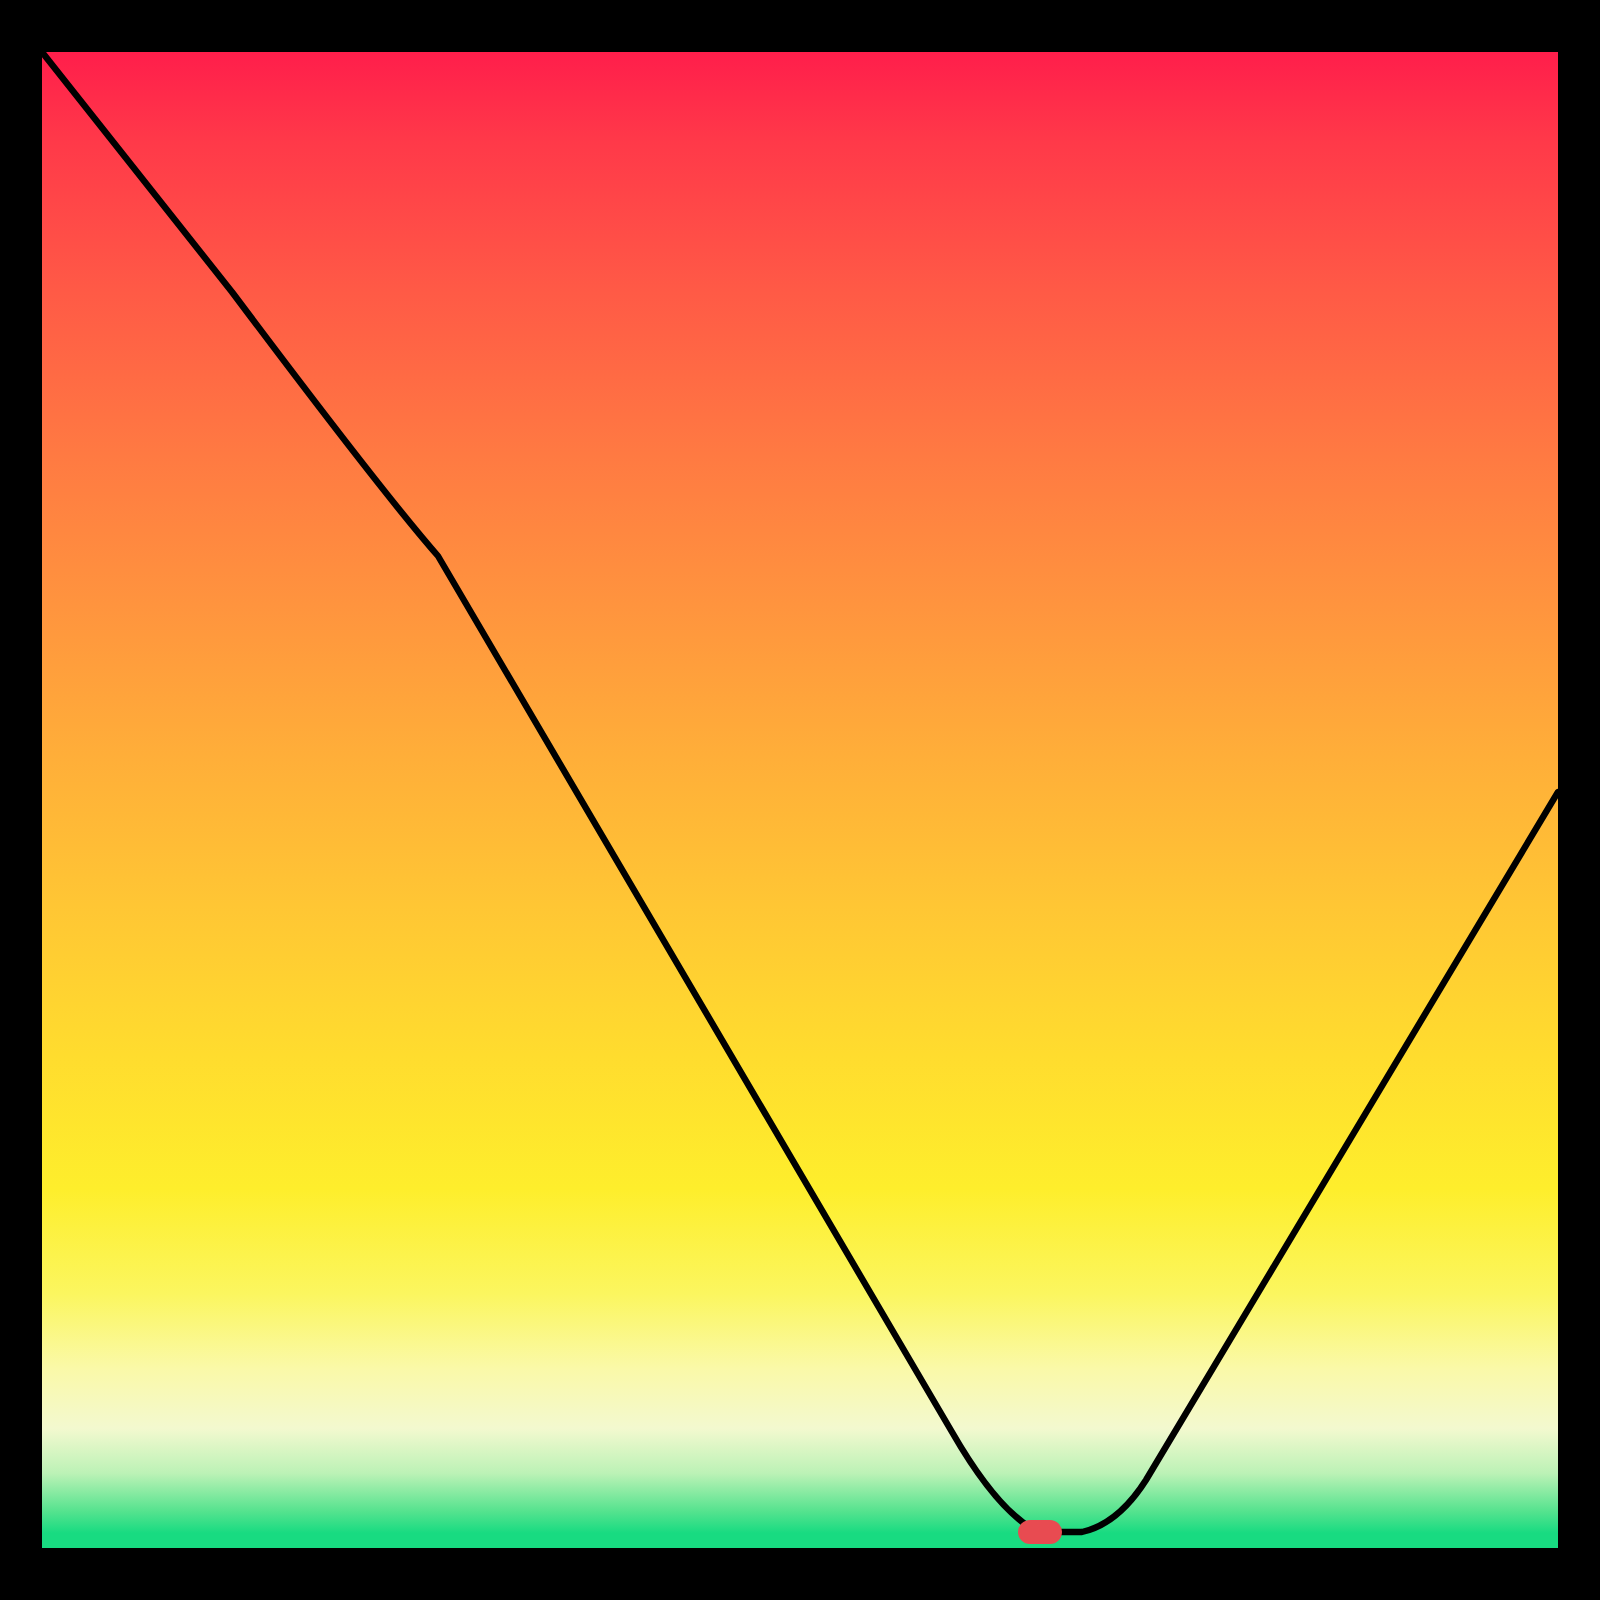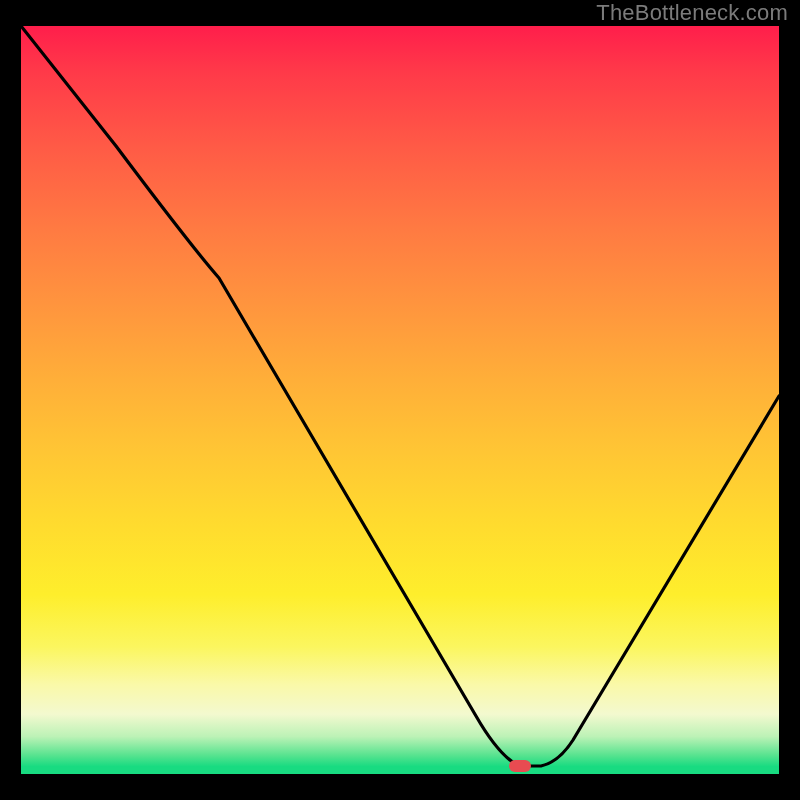--- a/index.html
+++ b/index.html
@@ -78,21 +78,20 @@
     border-radius: 6px;
     background: #e84b51;
     z-index: 4;
   }
 </style>
 </head>
 <body>
 
 <div class="frame">
 
-  <div class="watermark">TheBottleneck.com</div>
 
   <div class="plot">
 
     <div class="gradient"></div>
 
     <svg class="curve" viewBox="0 0 758 748" preserveAspectRatio="none">
       <path fill="none" stroke="#000" stroke-width="3.2" stroke-linejoin="round" stroke-linecap="round" d="M 0 0 L 95 120 Q 170 220 198 252 L 455 690 Q 478 730 498 740 L 520 740 Q 538 736 552 714 L 758 370"></path>
     </svg>
 
     <div class="marker" style="left: 488px; top: 734px;"></div>

